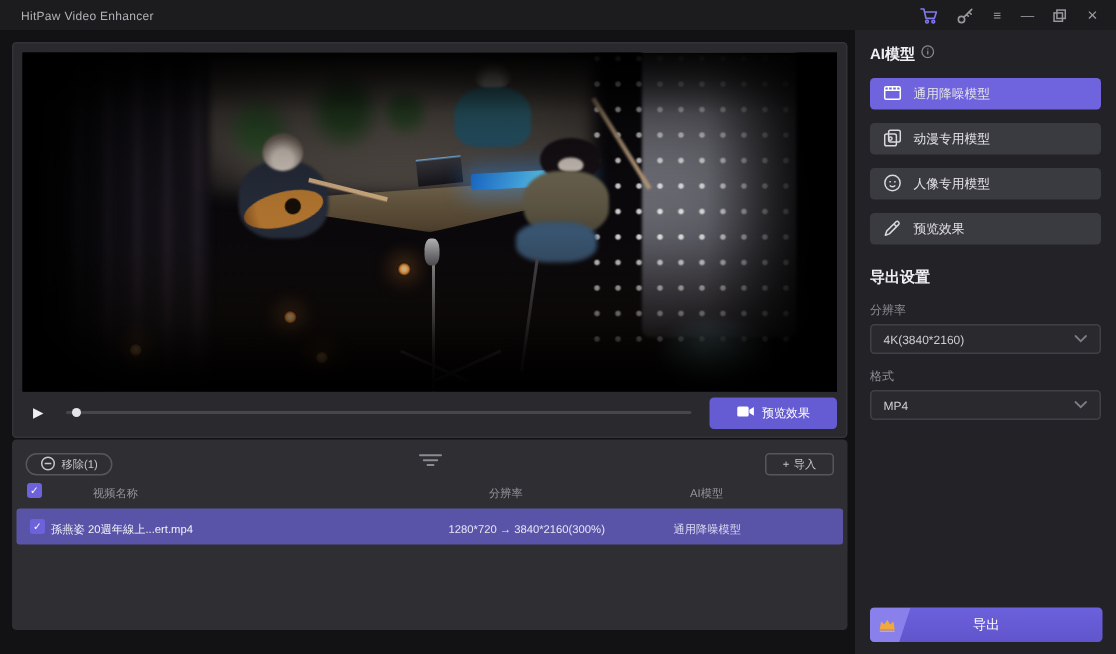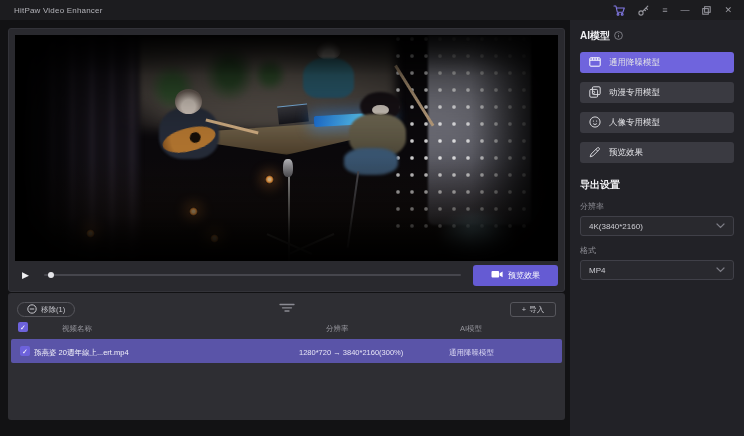--- a/index.html
+++ b/index.html
@@ -279,15 +279,24 @@
     </div>
 
     <div class="sb-label">格式</div>
     <div class="sb-select">
       <span>MP4</span>
       <svg width="9" height="6" viewBox="0 0 9 6" fill="none" stroke="#7c7c85" stroke-width="1.2" stroke-linecap="round">
           <path d="M1 1l3.5 3.5L8 1"></path>
         </svg>
     </div>
 
+    <div class="export-btn">
+      <span class="crown-badge">
+        <svg width="13" height="11" viewBox="0 0 13 11" fill="#f2a93b">
+          <path d="M1.5 8.6h10L10.6 3.4 8.4 5.4 6.5 2.2 4.6 5.4 2.4 3.4z"></path>
+            <rect x="1.5" y="9.3" width="10" height="1.1" rx="0.4"></rect>
+        </svg>
+      </span>
+      <span>导出</span>
+    </div>
   </div>
 
 </div>
 
 </body></html>

